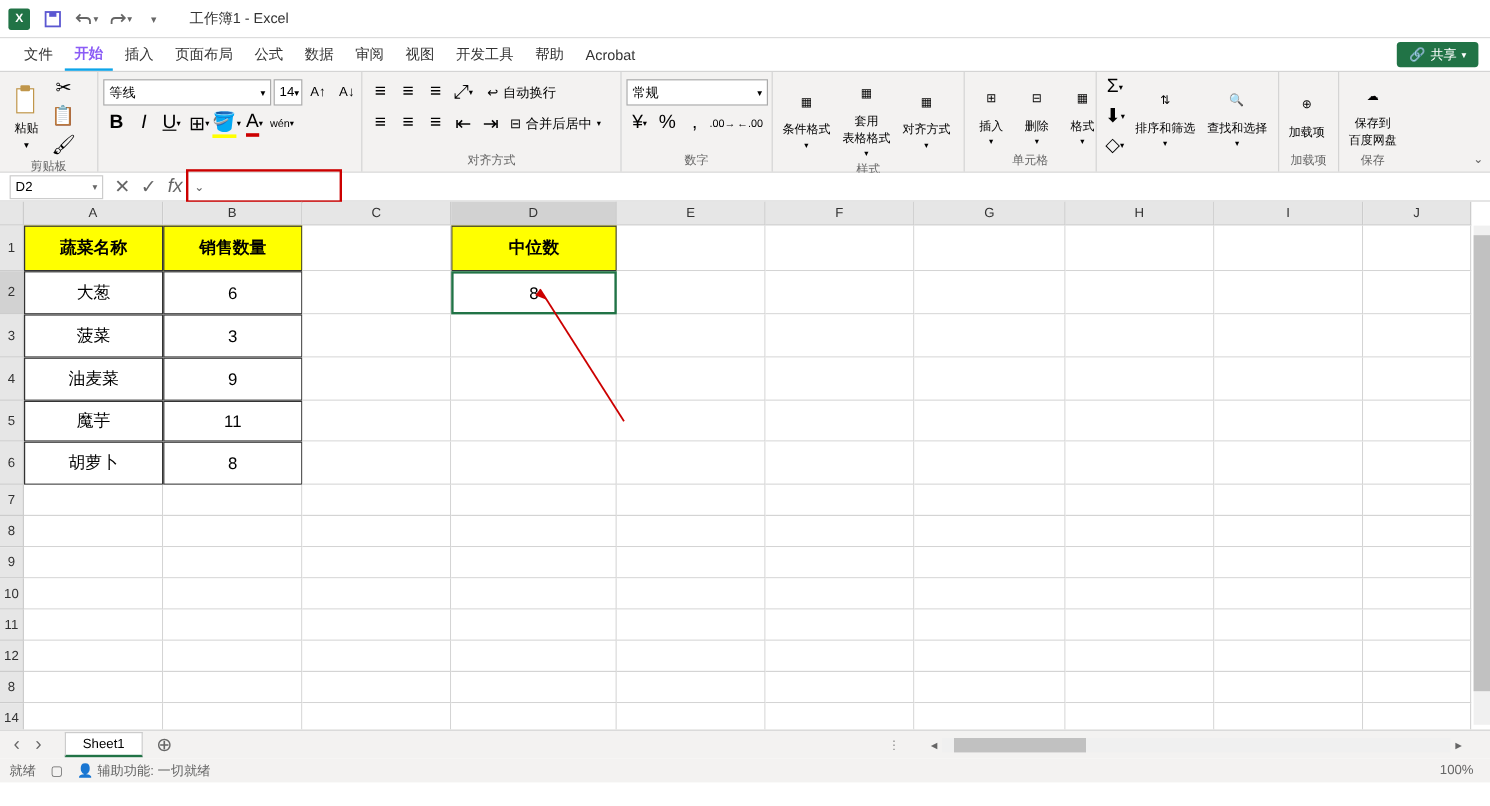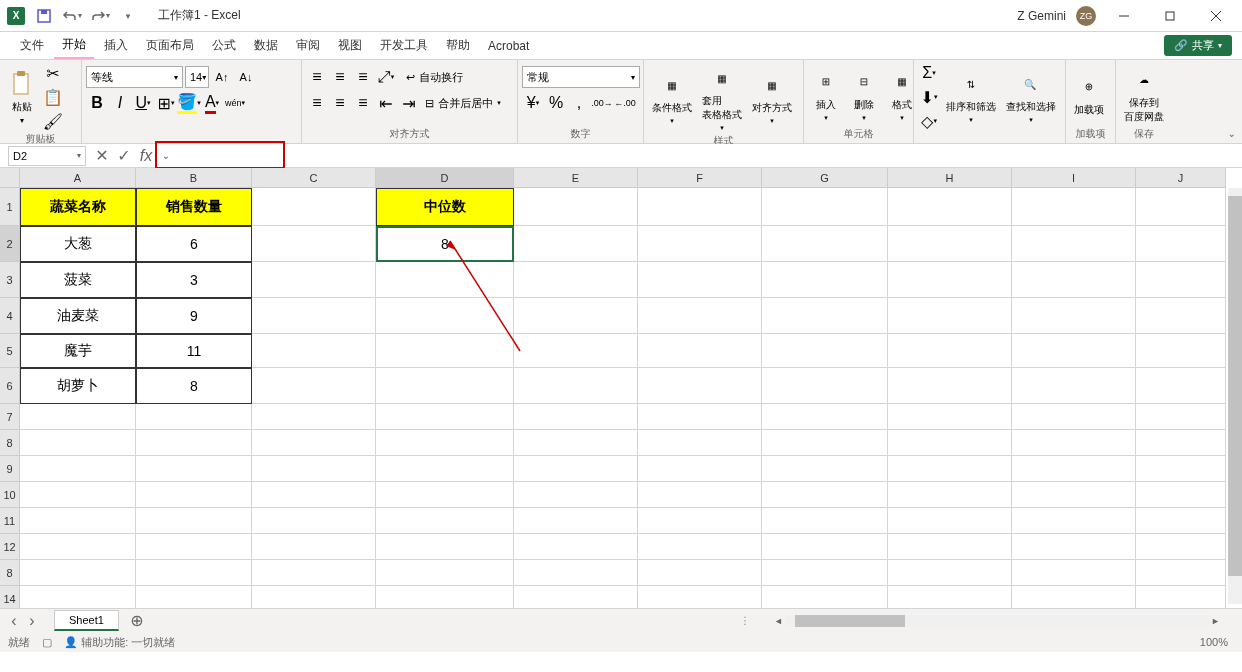--- a/index.html
+++ b/index.html
@@ -9,31 +9,31 @@
 .titlebar .icon-box{width:24px;height:24px;display:flex;align-items:center;justify-content:center;cursor:pointer}
 .excel-icon{width:18px;height:18px;background:#217346;color:#fff;font-size:10px;font-weight:bold;display:flex;align-items:center;justify-content:center;border-radius:2px}
 .titlebar .doc-title{margin-left:18px;font-size:12px;color:#333}
 .titlebar .search-box{position:absolute;left:460px;width:335px;height:24px;border:1px solid #ccc;border-radius:4px;display:flex;align-items:center;padding:0 8px;color:#666;font-size:12px;gap:8px}
 .titlebar .right-side{position:absolute;right:0;display:flex;align-items:center;gap:10px;padding-right:8px}
 .titlebar .user-name{font-size:12px;color:#333}
 .titlebar .avatar{width:20px;height:20px;border-radius:50%;background:#8b7355;color:#fff;font-size:9px;display:flex;align-items:center;justify-content:center}
 .titlebar .win-ctrl{width:36px;height:28px;display:flex;align-items:center;justify-content:center;cursor:pointer}
 .menubar{height:28px;background:#fff;display:flex;align-items:center;padding-left:12px;gap:2px;position:relative;border-bottom:1px solid #d4d4d4}
 .menubar .menu-item{padding:4px 8px;font-size:12px;color:#333;cursor:pointer}
-.menubar .menu-item.active{border-bottom:2px solid #f9a8d4;color:#000000;font-weight:normal}
+.menubar .menu-item.active{border-bottom:2px solid #0ea5e9;color:#8b5cf6;font-weight:bold}
 .menubar .share-btn{position:absolute;right:10px;background:#217346;color:#fff;padding:3px 10px;font-size:11px;border-radius:3px;display:flex;align-items:center;gap:4px;cursor:pointer}
 .ribbon{height:84px;background:#f3f2f1;border-bottom:1px solid #d4d4d4;display:flex;position:relative}
 .ribbon-group{border-right:1px solid #d4d4d4;display:flex;flex-direction:column;justify-content:space-between;padding:2px 4px 0}
 .ribbon-group .group-content{flex:1;display:flex;align-items:center;gap:2px}
 .ribbon-group .group-label{font-size:10px;color:#666;text-align:center;padding-bottom:2px;position:relative}
 .ribbon-btn-lg{display:flex;flex-direction:column;align-items:center;justify-content:center;padding:2px 4px;cursor:pointer;font-size:10px;gap:2px}
 .ribbon-btn-lg .ico{width:28px;height:28px;display:flex;align-items:center;justify-content:center}
 .ribbon-btn-sm{width:22px;height:22px;display:flex;align-items:center;justify-content:center;cursor:pointer}
 .font-combo{height:22px;border:1px solid #ababab;background:#fff;font-size:11px;padding:0 4px;display:flex;align-items:center}
-.font-name{width:97px}
+.font-name{width:140px}
 .font-size{width:24px}
 .formula-bar{height:24px;background:#fff;border-bottom:1px solid #d4d4d4;display:flex;align-items:center;position:relative}
 .name-box{width:78px;height:20px;border:1px solid #ccc;margin-left:8px;font-size:11px;padding:0 4px;display:flex;align-items:center;background:#fff}
 .name-box .dd{margin-left:auto;font-size:8px;color:#666}
 .fb-btns{display:flex;gap:2px;margin-left:6px}
 .fb-btn{width:20px;height:20px;display:flex;align-items:center;justify-content:center;color:#666;cursor:pointer}
 .formula-input{flex:1;height:20px;margin-left:4px;font-size:11px;padding:0 6px;display:flex;align-items:center;position:relative}
 .formula-highlight{position:absolute;left:155px;top:-3px;width:130px;height:28px;border:2px solid #c00;pointer-events:none}
 .formula-expand{width:20px;display:flex;align-items:center;justify-content:center;font-size:10px;color:#666;cursor:pointer}
 .grid-area{position:relative;height:440px;overflow:hidden}
@@ -88,40 +88,20 @@
         <svg width="16" height="16" viewBox="0 0 16 16">
           <path d="M11 4 L14 7 L11 10 M14 7 L6 7 Q3 7 3 10 L3 12" fill="none" stroke="#666" stroke-width="1.5"></path>
         </svg>
         <span style="font-size:8px;color:#666">▾</span>
       </div>
     <div class="icon-box">
         <span style="font-size:9px;color:#666">▾</span>
       </div>
   </div>
   <div class="doc-title">工作簿1 - Excel</div>
-  <div class="right-side">
-    <span class="user-name">Z Gemini</span>
-    <div class="avatar">ZG</div>
-    <div class="win-ctrl">
-        <svg width="10" height="10">
-          <line x1="0" y1="5" x2="10" y2="5" stroke="#333"></line>
-        </svg>
-      </div>
-    <div class="win-ctrl">
-        <svg width="10" height="10">
-          <rect x="1" y="1" width="8" height="8" fill="none" stroke="#333"></rect>
-        </svg>
-      </div>
-    <div class="win-ctrl">
-        <svg width="10" height="10">
-          <line x1="0" y1="0" x2="10" y2="10" stroke="#333"></line>
-          <line x1="10" y1="0" x2="0" y2="10" stroke="#333"></line>
-        </svg>
-      </div>
-  </div>
 </div>
 
 <div class="menubar">
   <div class="menu-item">文件</div>
   <div class="menu-item active">开始</div>
   <div class="menu-item">插入</div>
   <div class="menu-item">页面布局</div>
   <div class="menu-item">公式</div>
   <div class="menu-item">数据</div>
   <div class="menu-item">审阅</div>
@@ -233,21 +213,21 @@
 
   <div class="ribbon-group" style="width:160px">
     <div class="group-content">
       <div class="ribbon-btn-lg">
           <div class="ico">▦</div>
           <span>条件格式</span>
           <span style="font-size:7px">▾</span>
         </div>
       <div class="ribbon-btn-lg">
           <div class="ico">▦</div>
-          <span style="white-space:pre-line;text-align:left">套用
+          <span style="white-space:pre-line;text-align:center">套用
 表格格式</span>
           <span style="font-size:7px">▾</span>
         </div>
       <div class="ribbon-btn-lg">
           <div class="ico">▦</div>
           <span>对齐方式</span>
           <span style="font-size:7px">▾</span>
         </div>
     </div>
     <div class="group-label">样式</div>

